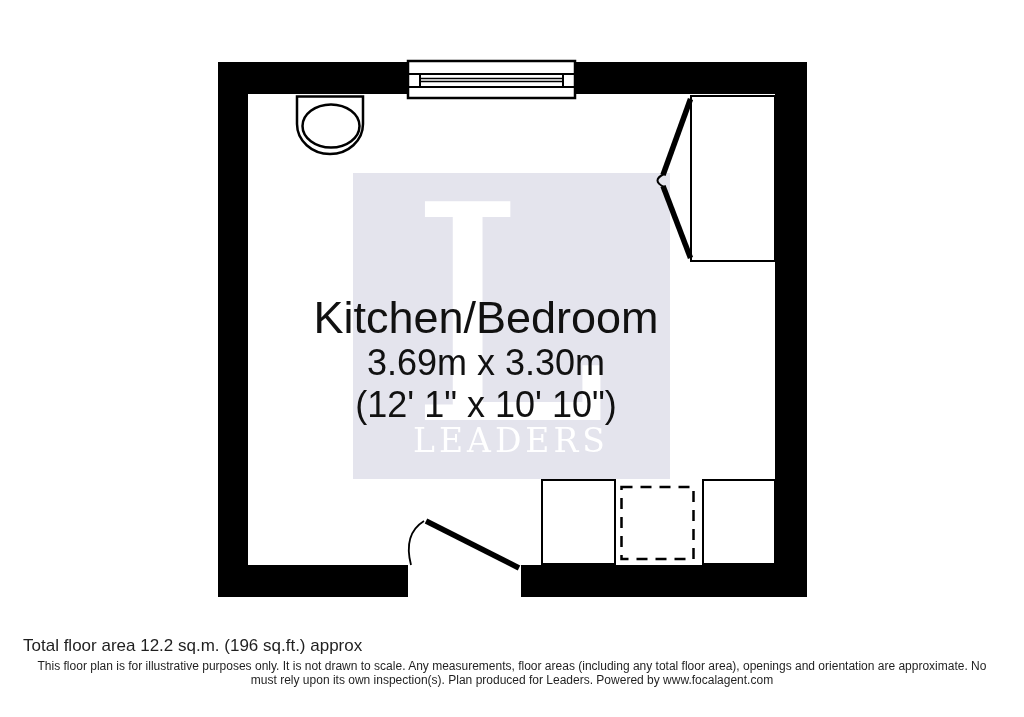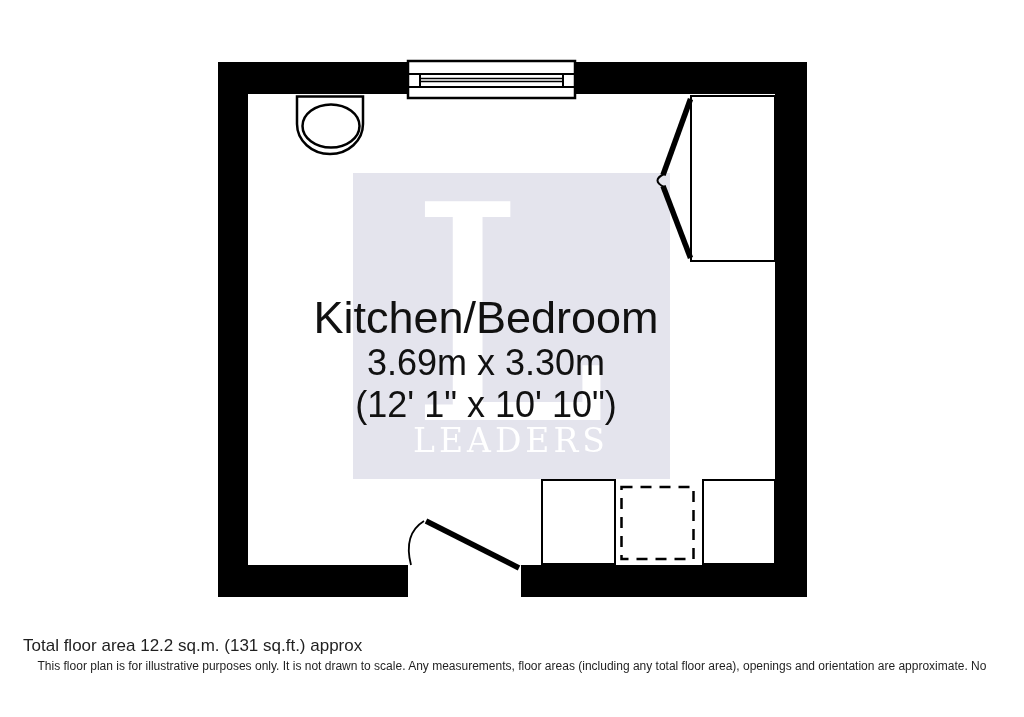--- a/index.html
+++ b/index.html
@@ -89,19 +89,20 @@
 
     <rect class="fixture" x="542" y="480" width="73" height="84" stroke-width="2"></rect>
     <rect class="fixture" x="621.5" y="487" width="72" height="72" stroke-width="2.5" stroke-dasharray="11,8"></rect>
     <rect class="fixture" x="703" y="480" width="72" height="84" stroke-width="2"></rect>
 
     <text class="room-label" x="486" y="333" text-anchor="middle" font-size="45">Kitchen/Bedroom</text>
     <text class="room-label" x="486" y="375" text-anchor="middle" font-size="36">3.69m x 3.30m</text>
     <text class="room-label" x="486" y="417" text-anchor="middle" font-size="36">(12' 1" x 10' 10")</text>
   </svg>
 
-  <div class="footer-area">Total floor area 12.2 sq.m. (131 sq.ft.) approx</div>
+  <div class="footer-area">Total floor area 12.2 sq.m. (196 sq.ft.) approx</div>
 
   <div class="disclaimer">
     <div>This floor plan is for illustrative purposes only. It is not drawn to scale. Any measurements, floor areas (including any total floor area), openings and orientation are approximate. No</div>
+    <div>must rely upon its own inspection(s). Plan produced for Leaders. Powered by www.focalagent.com</div>
   </div>
 
 </div>
 
 </body></html>

